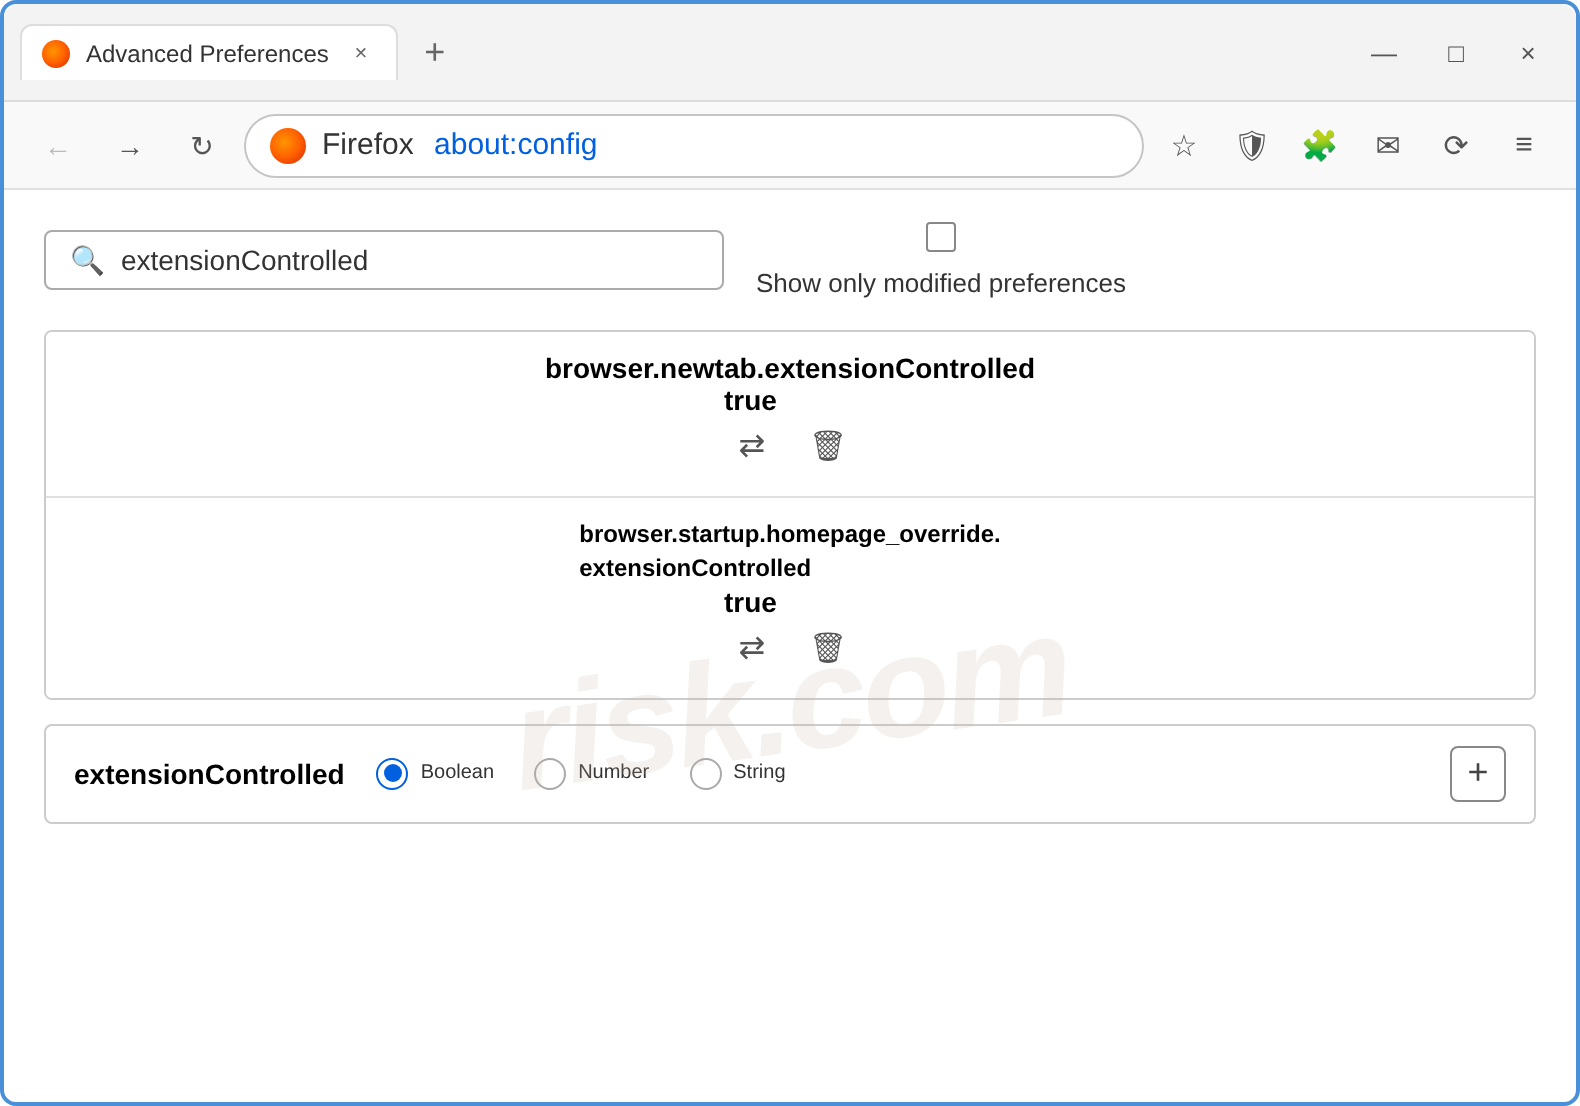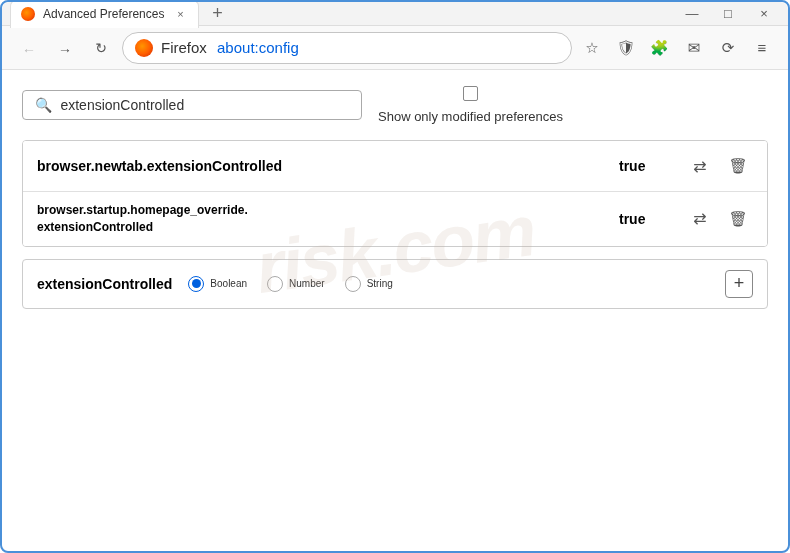--- a/index.html
+++ b/index.html
@@ -11,21 +11,21 @@
       overflow: hidden;
       border: 2px solid #4a90d9;
       border-radius: 8px;
     }
 
     
     .title-bar {
       display: flex;
       align-items: center;
       background: #f3f3f3;
-      height: 24px;
+      height: 49px;
       padding: 0 8px;
       border-bottom: 1px solid #ddd;
       border-radius: 8px 8px 0 0;
     }
     .tab {
       display: flex;
       align-items: center;
       background: #fff;
       border: 1px solid #ddd;
       border-bottom: none;
@@ -195,20 +195,21 @@
       overflow: hidden;
       margin-bottom: 12px;
     }
     .pref-row {
       display: flex;
       align-items: center;
       padding: 10px 14px;
       border-bottom: 1px solid #e0e0e0;
       background: #fff;
       min-height: 44px;
+      flex-direction: column;
     }
     .pref-row:last-child { border-bottom: none; }
     .pref-name {
       font-weight: bold;
       font-size: 14px;
       color: #000;
       flex: 1;
     }
     .pref-name-multiline {
       font-weight: bold;

